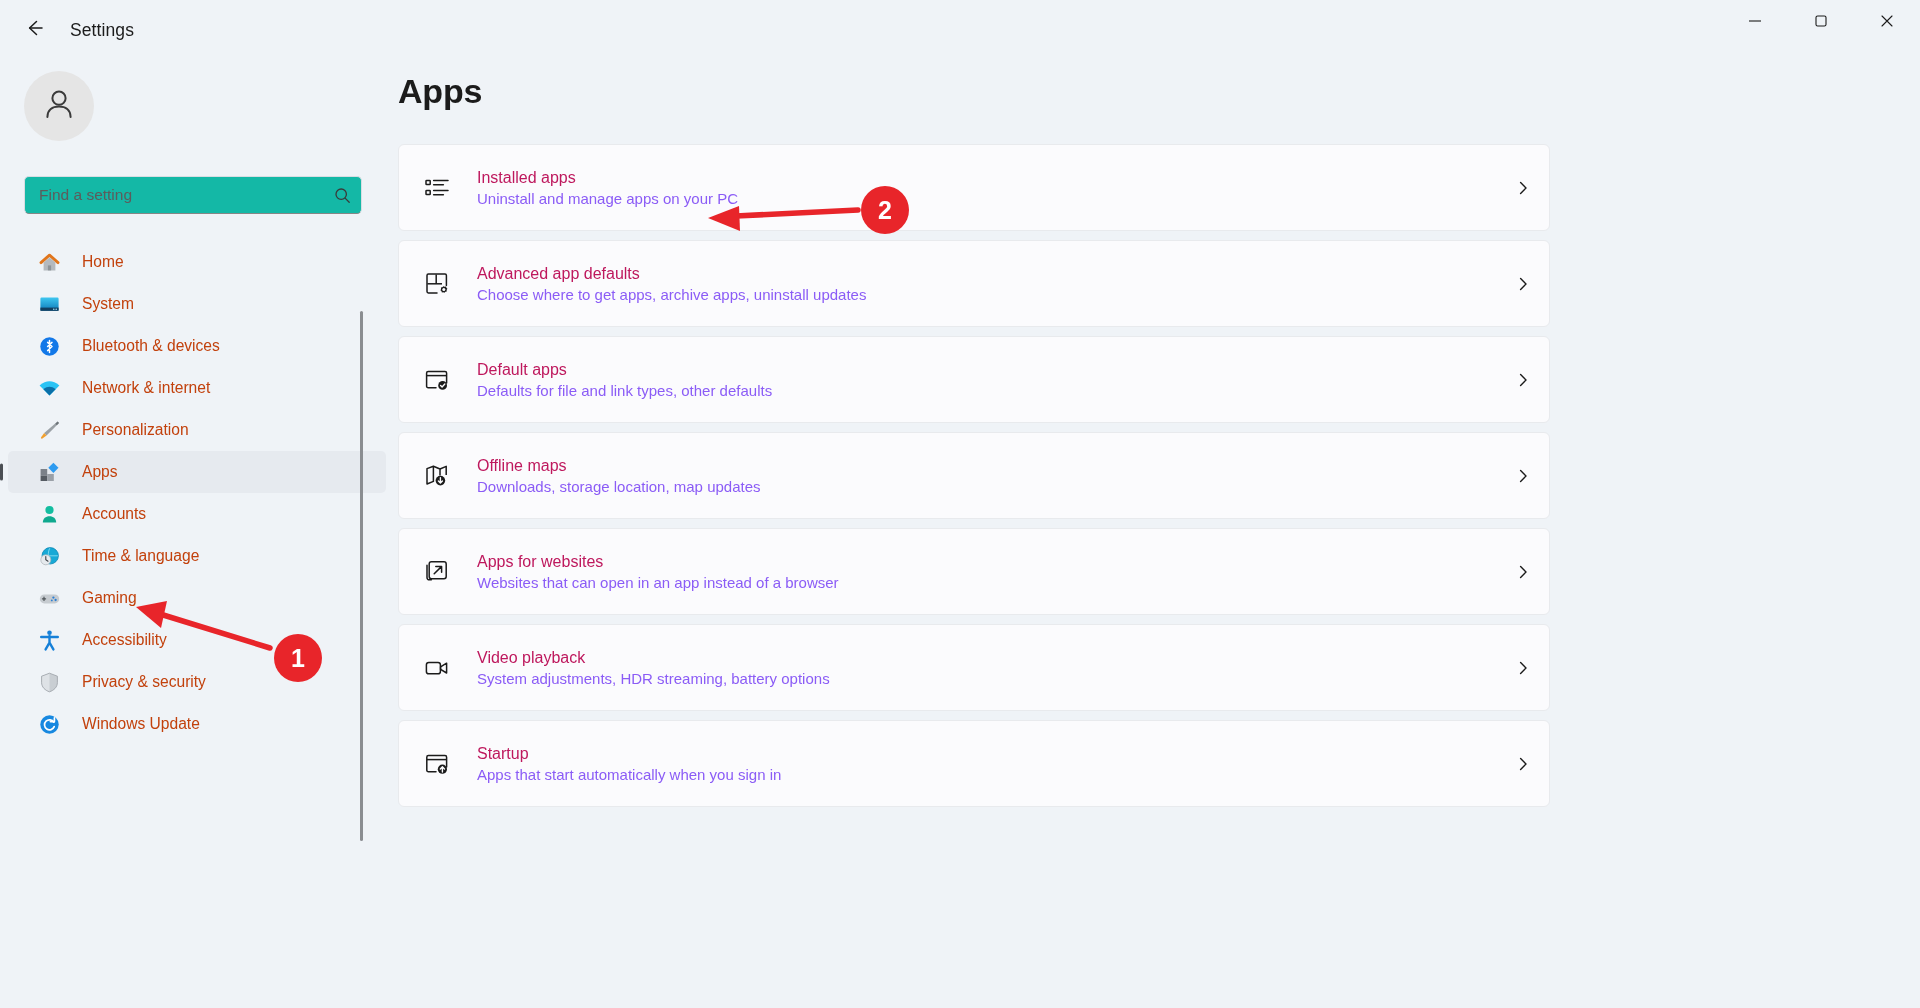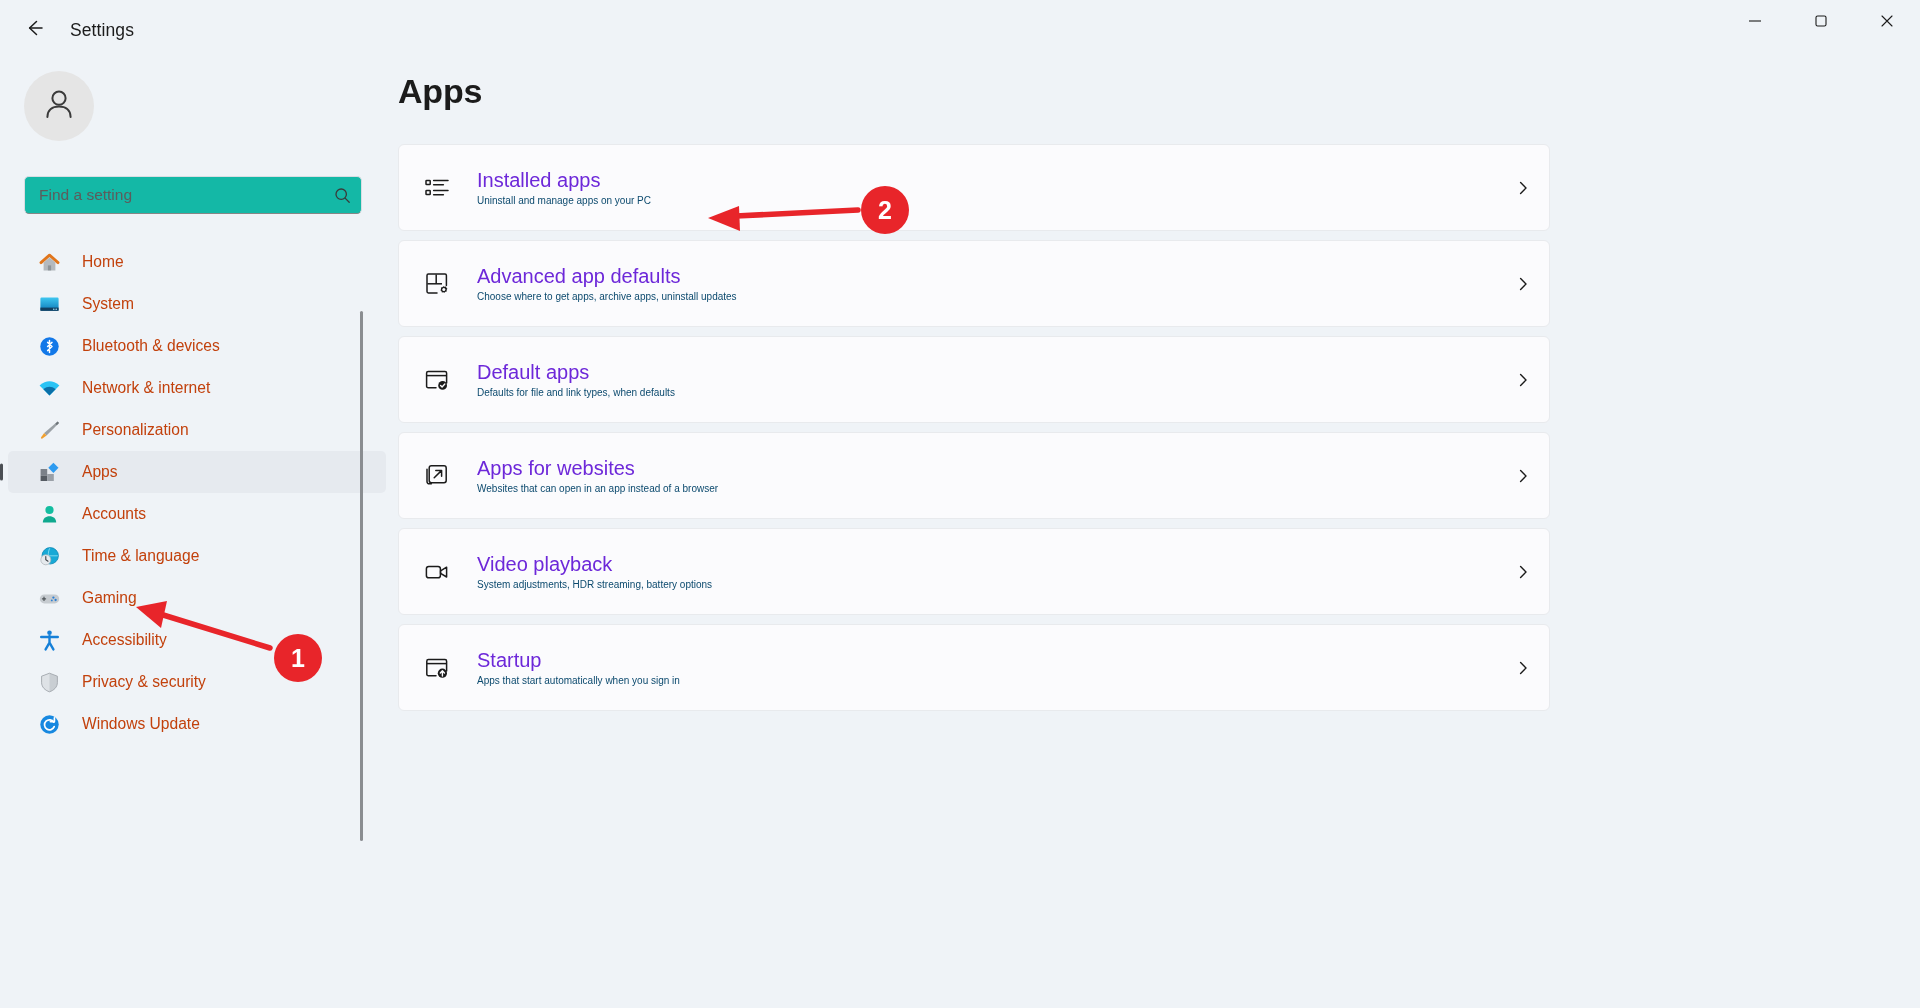--- a/index.html
+++ b/index.html
@@ -136,24 +136,24 @@
     cursor: pointer;
   }
   .card.tall { height: 87px; }
   .card-ico {
     width: 44px; margin-left: 16px;
     display: flex; align-items: center; justify-content: center;
     flex: none;
   }
   .card-text { margin-left: 18px; flex: 1; }
   .card-title {
-    font-size: 20px; color: #6d28d9; margin-bottom: 3px;
+    font-size: 16px; color: #be185d; margin-bottom: 3px;
   }
   .card-sub {
-    font-size: 10px; color: #0c4a6e;
+    font-size: 15px; color: #8b5cf6;
   }
   .chev {
     width: 52px; flex: none;
     display: flex; align-items: center; justify-content: center;
   }
 
   
   .anno { position: absolute; pointer-events: none; }
   .badge {
     position: absolute;
@@ -435,29 +435,49 @@
           <svg width="30" height="30" viewBox="0 0 30 30">
             <path d="M4.6 8 A1.6 1.6 0 0 1 6.2 6.4 L23 6.4 A1.6 1.6 0 0 1 24.6 8 L24.6 18
                      M4.6 8 L4.6 21.2 A1.6 1.6 0 0 0 6.2 22.8 L14 22.8" fill="none" stroke="#1b1b1b" stroke-width="1.5" stroke-linejoin="round" stroke-linecap="round"></path>
             <line x1="4.8" y1="10.6" x2="24.4" y2="10.6" stroke="#1b1b1b" stroke-width="1.5"></line>
             <circle cx="20.6" cy="20.4" r="4.4" fill="#1b1b1b"></circle>
             <path d="M18.6 20.4 L20.1 21.9 L22.8 19" fill="none" stroke="#fbfbfd" stroke-width="1.4" stroke-linecap="round" stroke-linejoin="round"></path>
           </svg>
         </span>
         <div class="card-text">
           <div class="card-title">Default apps</div>
-          <div class="card-sub">Defaults for file and link types, when defaults</div>
-        </div>
-        <span class="chev">
-          <svg width="16" height="16" viewBox="0 0 16 16">
-            <path d="M5.6 2.6 L11 8 L5.6 13.4" fill="none" stroke="#1b1b1b" stroke-width="1.4" stroke-linecap="round" stroke-linejoin="round"></path>
-          </svg>
-        </span>
-      </div>
-
+          <div class="card-sub">Defaults for file and link types, other defaults</div>
+        </div>
+        <span class="chev">
+          <svg width="16" height="16" viewBox="0 0 16 16">
+            <path d="M5.6 2.6 L11 8 L5.6 13.4" fill="none" stroke="#1b1b1b" stroke-width="1.4" stroke-linecap="round" stroke-linejoin="round"></path>
+          </svg>
+        </span>
+      </div>
+
+      <div class="card tall">
+        <span class="card-ico">
+          <svg width="30" height="30" viewBox="0 0 30 30">
+            <path d="M5 7.6 L11.4 5.2 L11.4 20.4 L5 23 Z" fill="none" stroke="#1b1b1b" stroke-width="1.5" stroke-linejoin="round"></path>
+            <path d="M11.4 5.2 L18 8 L18 14.4" fill="none" stroke="#1b1b1b" stroke-width="1.5" stroke-linejoin="round"></path>
+            <path d="M18 8 L24.2 5.4 L24.2 14" fill="none" stroke="#1b1b1b" stroke-width="1.5" stroke-linejoin="round"></path>
+            <circle cx="18.4" cy="19.6" r="4.8" fill="#1b1b1b"></circle>
+            <path d="M18.4 16.8 L18.4 21.8 M16.4 20 L18.4 22 L20.4 20" fill="none" stroke="#fbfbfd" stroke-width="1.4" stroke-linecap="round" stroke-linejoin="round"></path>
+          </svg>
+        </span>
+        <div class="card-text">
+          <div class="card-title">Offline maps</div>
+          <div class="card-sub">Downloads, storage location, map updates</div>
+        </div>
+        <span class="chev">
+          <svg width="16" height="16" viewBox="0 0 16 16">
+            <path d="M5.6 2.6 L11 8 L5.6 13.4" fill="none" stroke="#1b1b1b" stroke-width="1.4" stroke-linecap="round" stroke-linejoin="round"></path>
+          </svg>
+        </span>
+      </div>
 
       <div class="card tall">
         <span class="card-ico">
           <svg width="30" height="30" viewBox="0 0 30 30">
             <rect x="7.2" y="4.8" width="17" height="17" rx="2.2" fill="none" stroke="#1b1b1b" stroke-width="1.5"></rect>
             <path d="M9.4 22.8 L7.2 22.8 A2.2 2.2 0 0 1 5 20.6 L5 8.2" fill="none" stroke="#1b1b1b" stroke-width="1.5" stroke-linecap="round"></path>
             <path d="M12.2 16.8 L19.4 9.6 M13.8 9.4 L19.6 9.4 L19.6 15.2" fill="none" stroke="#1b1b1b" stroke-width="1.5" stroke-linecap="round" stroke-linejoin="round"></path>
           </svg>
         </span>
         <div class="card-text">

